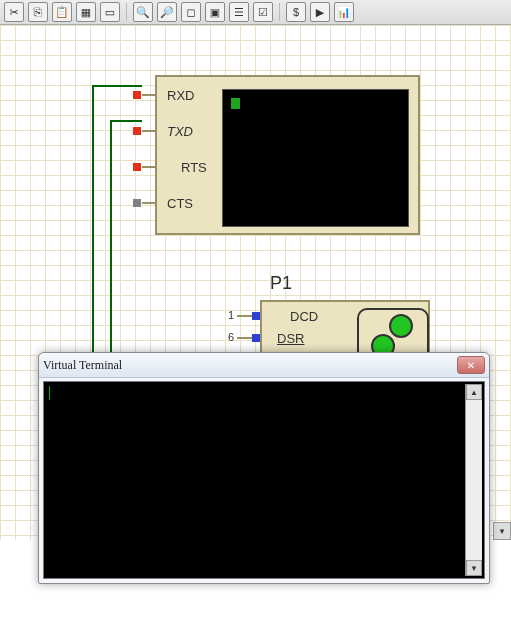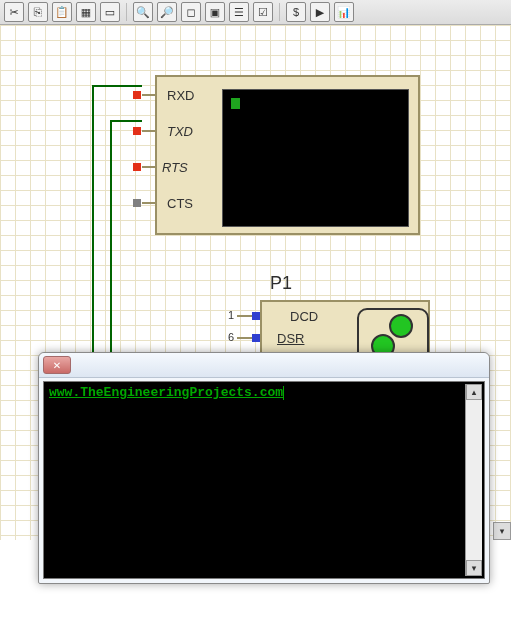--- a/index.html
+++ b/index.html
@@ -121,21 +121,21 @@
 
       <div id="vt-pins">
           <div class="pin-stub" style="left: -15px; top: 17px; width: 15px;"></div>
           <div class="pin-dot pin-red" style="left: -24px; top: 14px;"></div>
           <div class="pin-lbl" style="left: 10px; top: 11px;">RXD</div>
           <div class="pin-stub" style="left: -15px; top: 53px; width: 15px;"></div>
           <div class="pin-dot pin-red" style="left: -24px; top: 50px;"></div>
           <div class="pin-lbl" style="left: 10px; top: 47px; font-style: italic;">TXD</div>
           <div class="pin-stub" style="left: -15px; top: 89px; width: 15px;"></div>
           <div class="pin-dot pin-red" style="left: -24px; top: 86px;"></div>
-          <div class="pin-lbl" style="left: 5px; top: 83px; font-style: italic;">RTS</div>
+          <div class="pin-lbl" style="left: 24px; top: 83px;">RTS</div>
           <div class="pin-stub" style="left: -15px; top: 125px; width: 15px;"></div>
           <div class="pin-dot pin-gray" style="left: -24px; top: 122px;"></div>
           <div class="pin-lbl" style="left: 10px; top: 119px;">CTS</div>
         </div>
       <div class="vt-screen">
         <div class="vt-cursor"></div>
       </div>
     </div>
 
     <div class="p1-ref" style="left:270px;top:248px;">P1</div>
@@ -160,22 +160,23 @@
         <div class="led" style="left:30px;top:44px;"></div>
       </div>
     </div>
 
   </div>
   <div class="scroll-down">▾</div>
 </div>
 
 <div class="vt-window">
   <div class="vt-titlebar">
+    <span class="vt-title">Virtual Terminal</span>
     <div class="vt-close"></div>
   </div>
   <div class="vt-body">
-    <div class="vt-body-inner"><span class="txt">www.TheEngineeringProjects.com</span><span class="vt-caret"></span></div>
+    <div class="vt-body-inner"><span class="vt-caret"></span></div>
     <div class="vt-sb">
       <div class="vt-sb-btn">▴</div>
       <div class="vt-sb-btn dn">▾</div>
     </div>
   </div>
 </div>
 
 </body></html>

